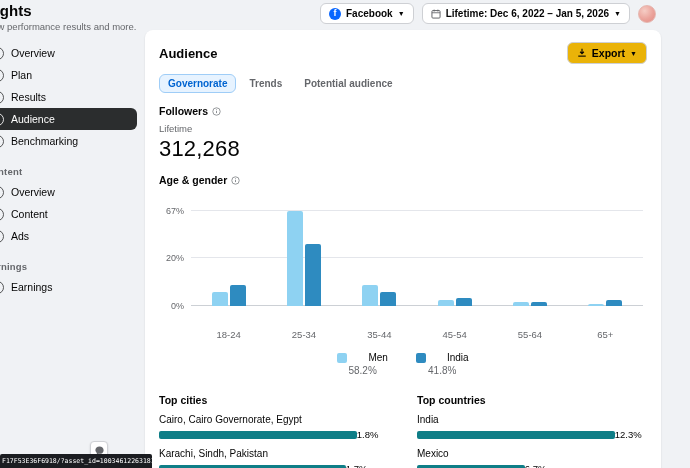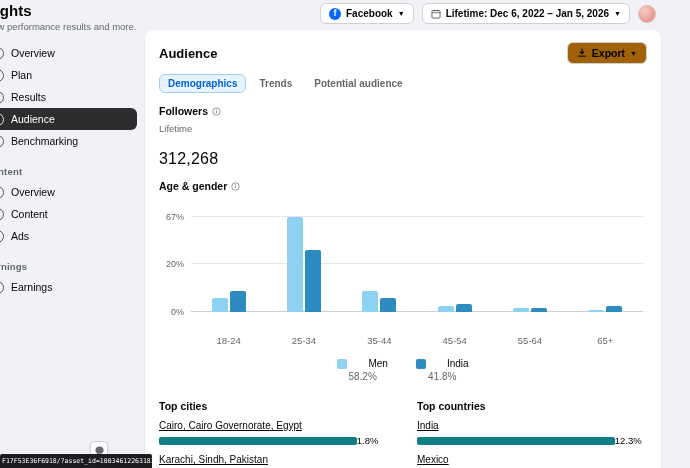--- a/index.html
+++ b/index.html
@@ -57,35 +57,35 @@
 
   
   .card {
     flex: 1; margin: 0 29px 0 8px; background: #fff; border-radius: 8px;
     box-shadow: 0 1px 2px rgba(0,0,0,.12); padding: 12px 14px; min-height: 560px;
   }
   .card-head { display: flex; align-items: center; }
   .card-title { font-size: 13px; font-weight: 700; }
   .export-btn {
     margin-left: auto; display: flex; align-items: center; gap: 5px;
-    background: #a16207; border: 1px solid #ced0d4; border-radius: 6px;
+    background: #eab308; border: 1px solid #ced0d4; border-radius: 6px;
     padding: 4px 9px; font-size: 10.5px; font-weight: 700; font-family: inherit; cursor: pointer;
   }
 
   .tabs { display: flex; gap: 4px; margin-top: 10px; }
   .tab {
     border: 1px solid transparent; background: transparent; border-radius: 6px;
     padding: 3px 8px; font-size: 10px; font-weight: 700; color: #65676b;
     font-family: inherit; cursor: pointer; white-space: nowrap;
   }
   .tab.active { background: #e7f3ff; color: #0064d1; border-color: #9fcdf7; }
 
   .sec-label { display: flex; align-items: center; gap: 4px; font-size: 10.5px; font-weight: 700; margin-top: 12px; }
   .period { font-size: 9.5px; color: #65676b; margin-top: 6px; }
-  .big-number { font-size: 16px; font-weight: 500; margin-top: 16px; letter-spacing: .2px; }
+  .big-number { font-size: 22px; font-weight: 500; margin-top: 2px; letter-spacing: .2px; }
 
   
   .chart-wrap { margin-top: 20px; }
   .chart { position: relative; height: 100px; margin-left: 32px; margin-right: 4px; }
   .gridline { position: absolute; left: 0; right: 0; height: 1px; background: #e4e6eb; }
   .gridline.zero { background: #ccd0d5; }
   .ytick {
     position: absolute; right: calc(100% + 7px); font-size: 9px; color: #65676b; white-space: nowrap;
   }
   .groups { position: absolute; left: 0; right: 0; top: 0; bottom: 0; display: flex; }
@@ -97,21 +97,21 @@
   .legend { display: flex; justify-content: center; gap: 28px; margin-top: 12px; }
   .legend-item { display: flex; flex-direction: column; align-items: center; gap: 2px; }
   .legend-top { display: flex; align-items: center; gap: 21px; font-size: 10px; color: #050505; }
   .swatch { width: 10px; height: 10px; border-radius: 2px; }
   .legend-pct { font-size: 10px; color: #65676b; }
 
   
   .lists { display: grid; grid-template-columns: 1fr 1fr; gap: 0 28px; margin-top: 18px; }
   .list-title { font-size: 10.5px; font-weight: 700; margin-bottom: 2px; }
   .list-row { margin-top: 8px; }
-  .row-label { font-size: 10px; color: #050505; margin-bottom: 4px; text-decoration: underline; }
+  .row-label { font-size: 10px; color: #050505; margin-bottom: 4px; }
   .bar-line { display: flex; align-items: center; }
   .hbar { height: 8px; border-radius: 2px; flex: none; }
   .row-pct { font-size: 9.5px; color: #050505; }
 
   
   .help-btn {
     position: absolute; left: 90px; bottom: 9px; width: 18px; height: 18px;
     background: #fff; border: 1px solid #d0d2d6; border-radius: 4px;
     box-shadow: 0 1px 2px rgba(0,0,0,.15);
     display: flex; align-items: center; justify-content: center; cursor: pointer; padding: 0;
@@ -203,21 +203,21 @@
               <path d="M8 1v8M5 6l3 3 3-3" stroke="#050505" stroke-width="1.8" fill="none"></path>
               <path d="M2 13h12" stroke="#050505" stroke-width="1.8"></path>
             </svg>
         </span>
         <span>Export</span>
         <span class="caret">▼</span>
       </button>
     </div>
 
     <div class="tabs" id="tabs">
-        <button class="tab active">Demographics</button>
+        <button class="tab active">Governorate</button>
         <button class="tab">Trends</button>
         <button class="tab">Potential audience</button>
       </div>
 
     <div class="sec-label">
       <span>Followers</span>
       <span style="display:flex">
         <svg width="9" height="9" viewBox="0 0 16 16">
             <circle cx="8" cy="8" r="6.6" fill="none" stroke="#8a8d91" stroke-width="1.6"></circle>
             <path d="M8 7.2v3.6" stroke="#8a8d91" stroke-width="1.8"></path>

